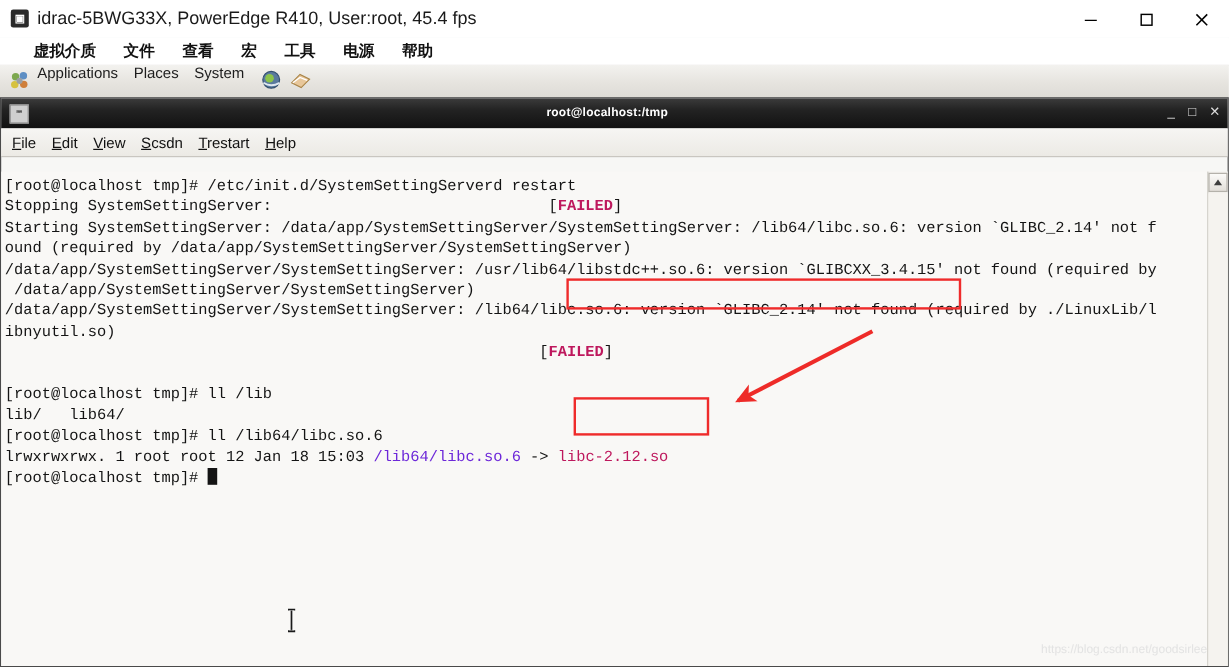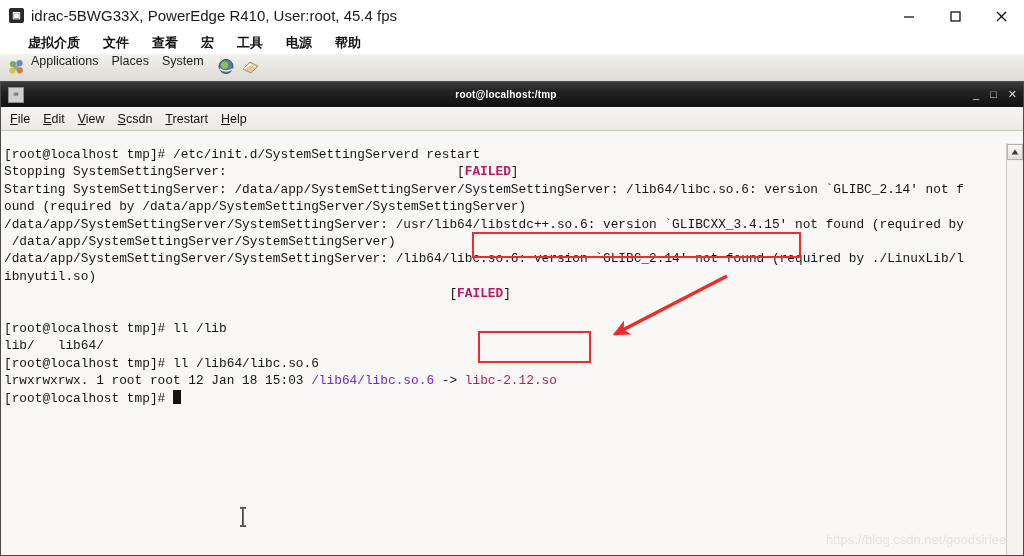--- a/index.html
+++ b/index.html
@@ -147,21 +147,21 @@
     display:flex;align-items:center;justify-content:center;
   }
   #sb-track{position:absolute;top:18px;bottom:0;left:0;right:0;background:#f5f3ef;}
 
   
   .anno-box{position:absolute;border:2px solid #ef2b2b;box-sizing:border-box;pointer-events:none;}
   #anno-arrow{position:absolute;left:595px;top:268px;width:150px;height:80px;pointer-events:none;}
 
   #watermark{
     position:absolute;right:18px;bottom:9px;
-    font-size:13px;color:#e3e3e3;
+    font-size:10px;color:#e3e3e3;
     font-family:"Liberation Sans",sans-serif;white-space:nowrap;
   }
   #mouse-cursor{position:absolute;left:237px;top:506px;pointer-events:none;}
 </style>
 </head>
 <body>
 
 <div id="idrac-window">
 
   <div id="idrac-titlebar">

